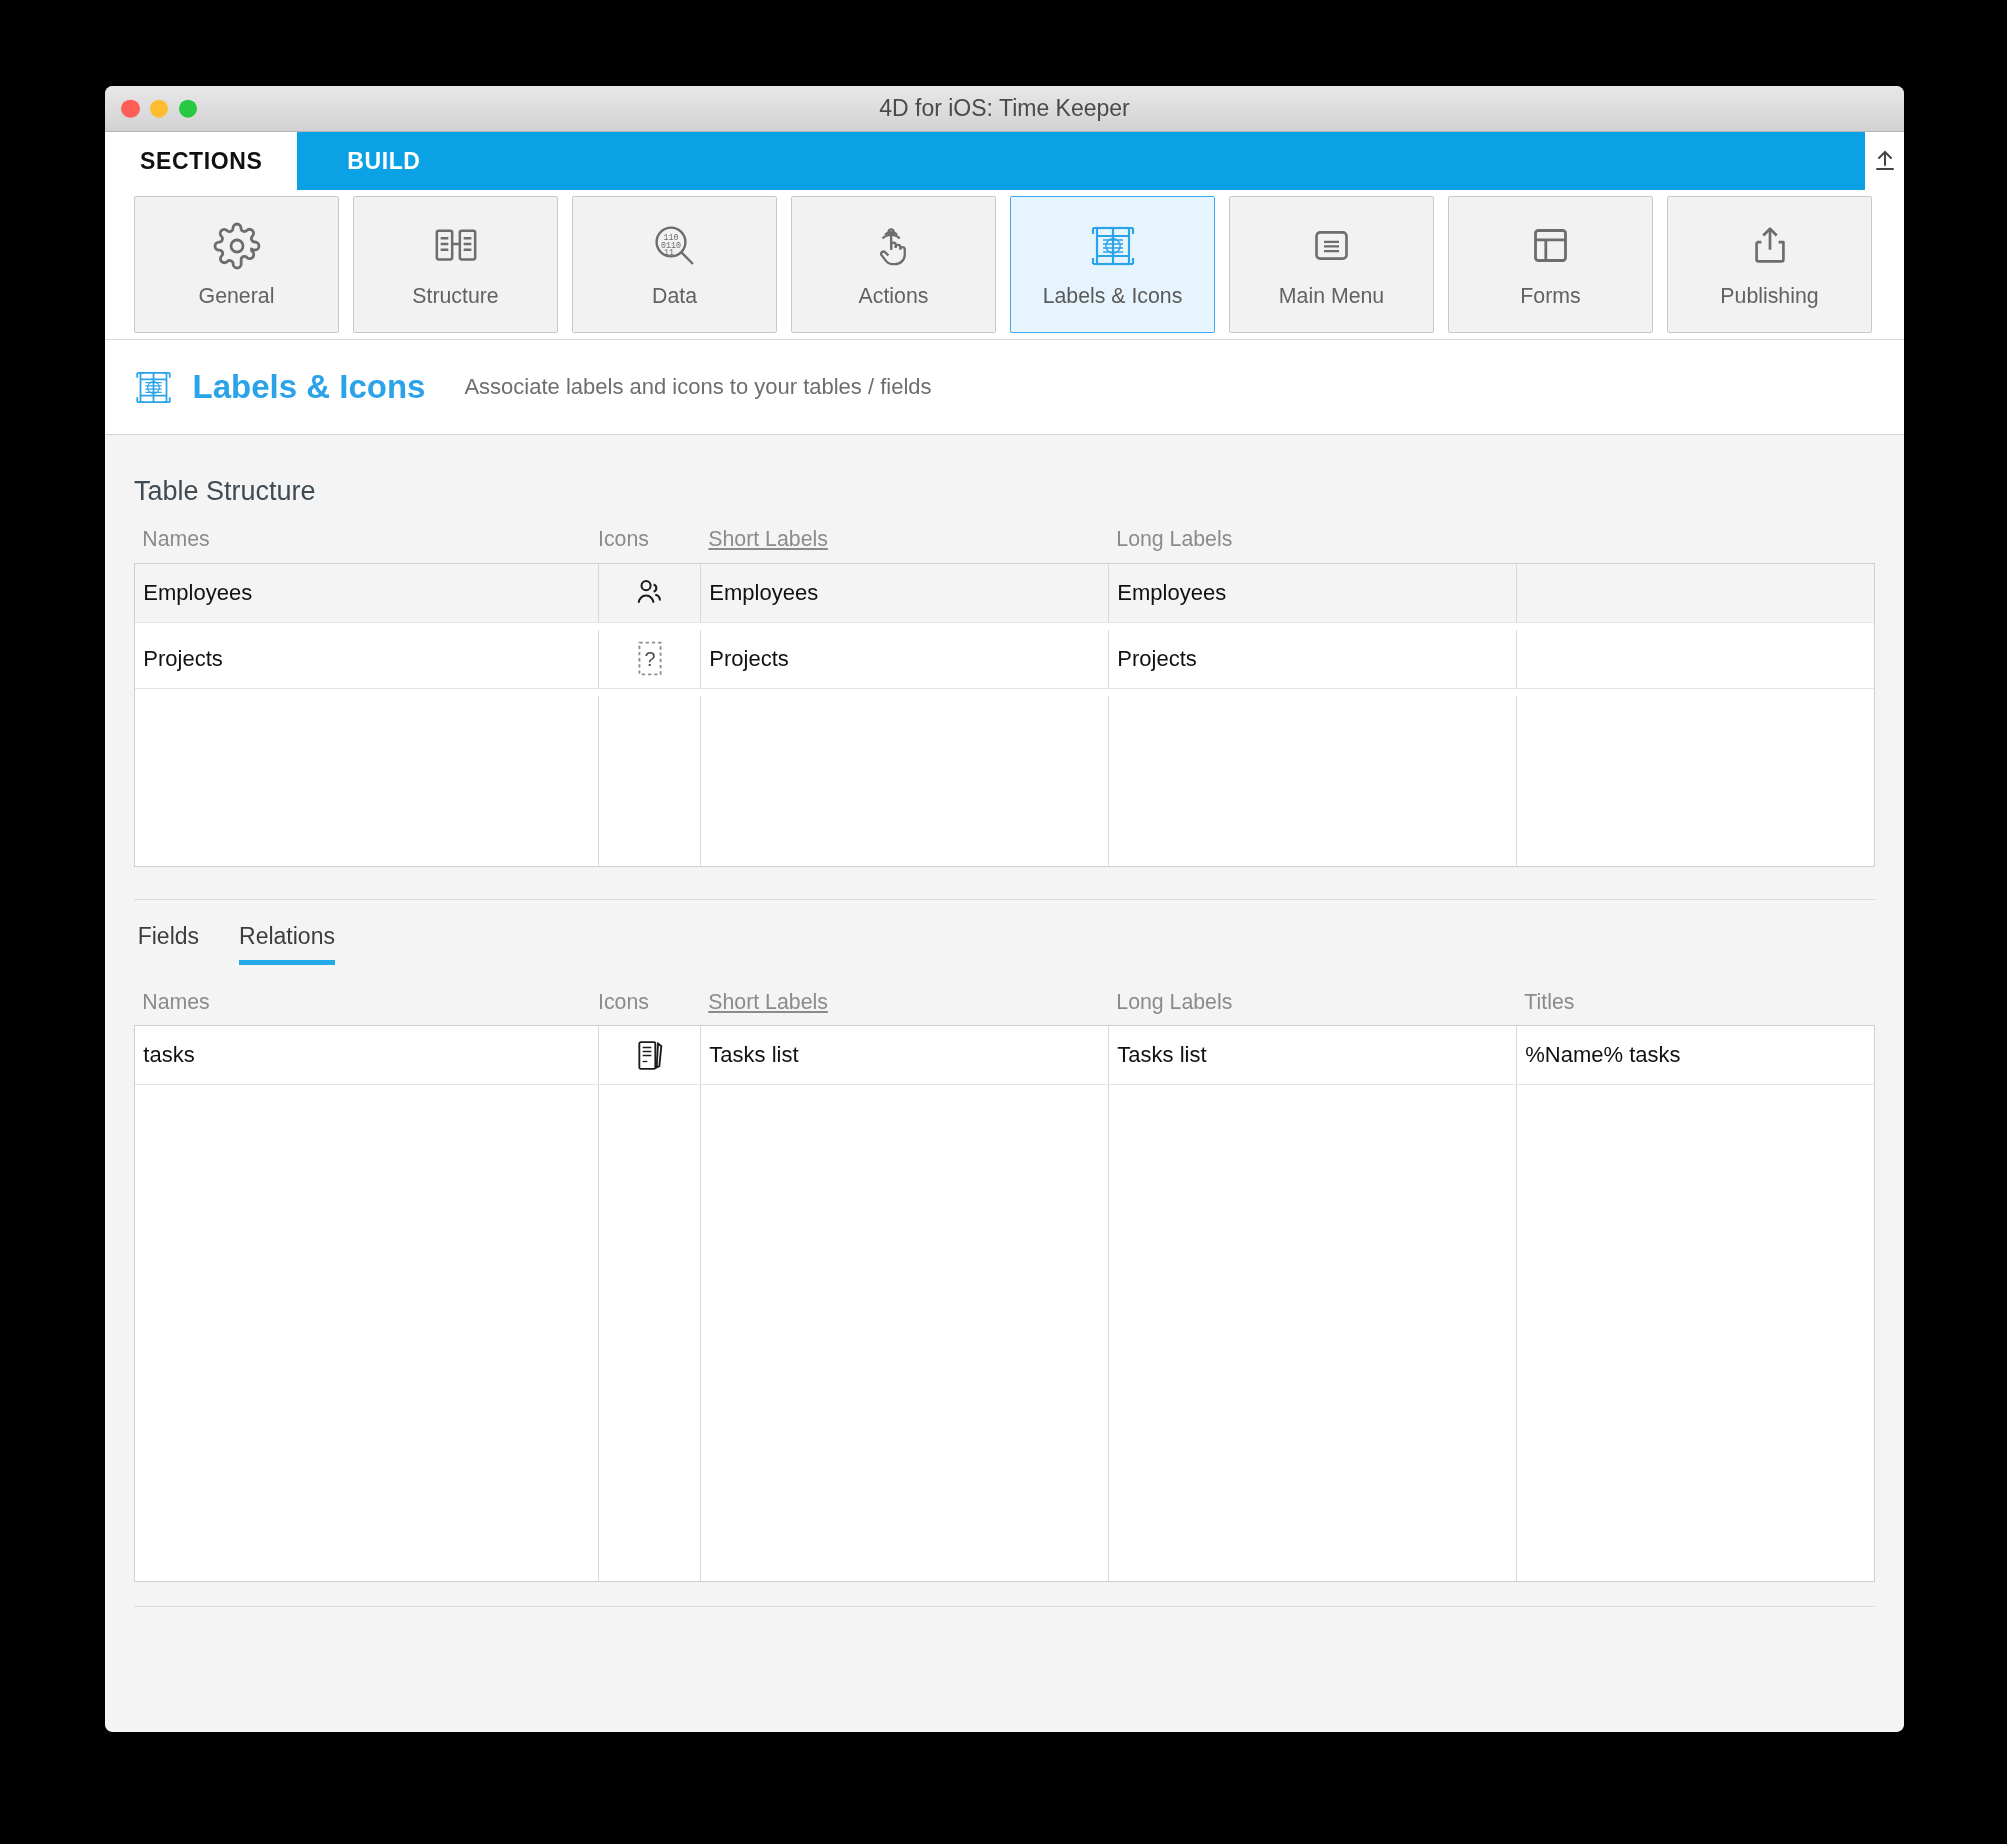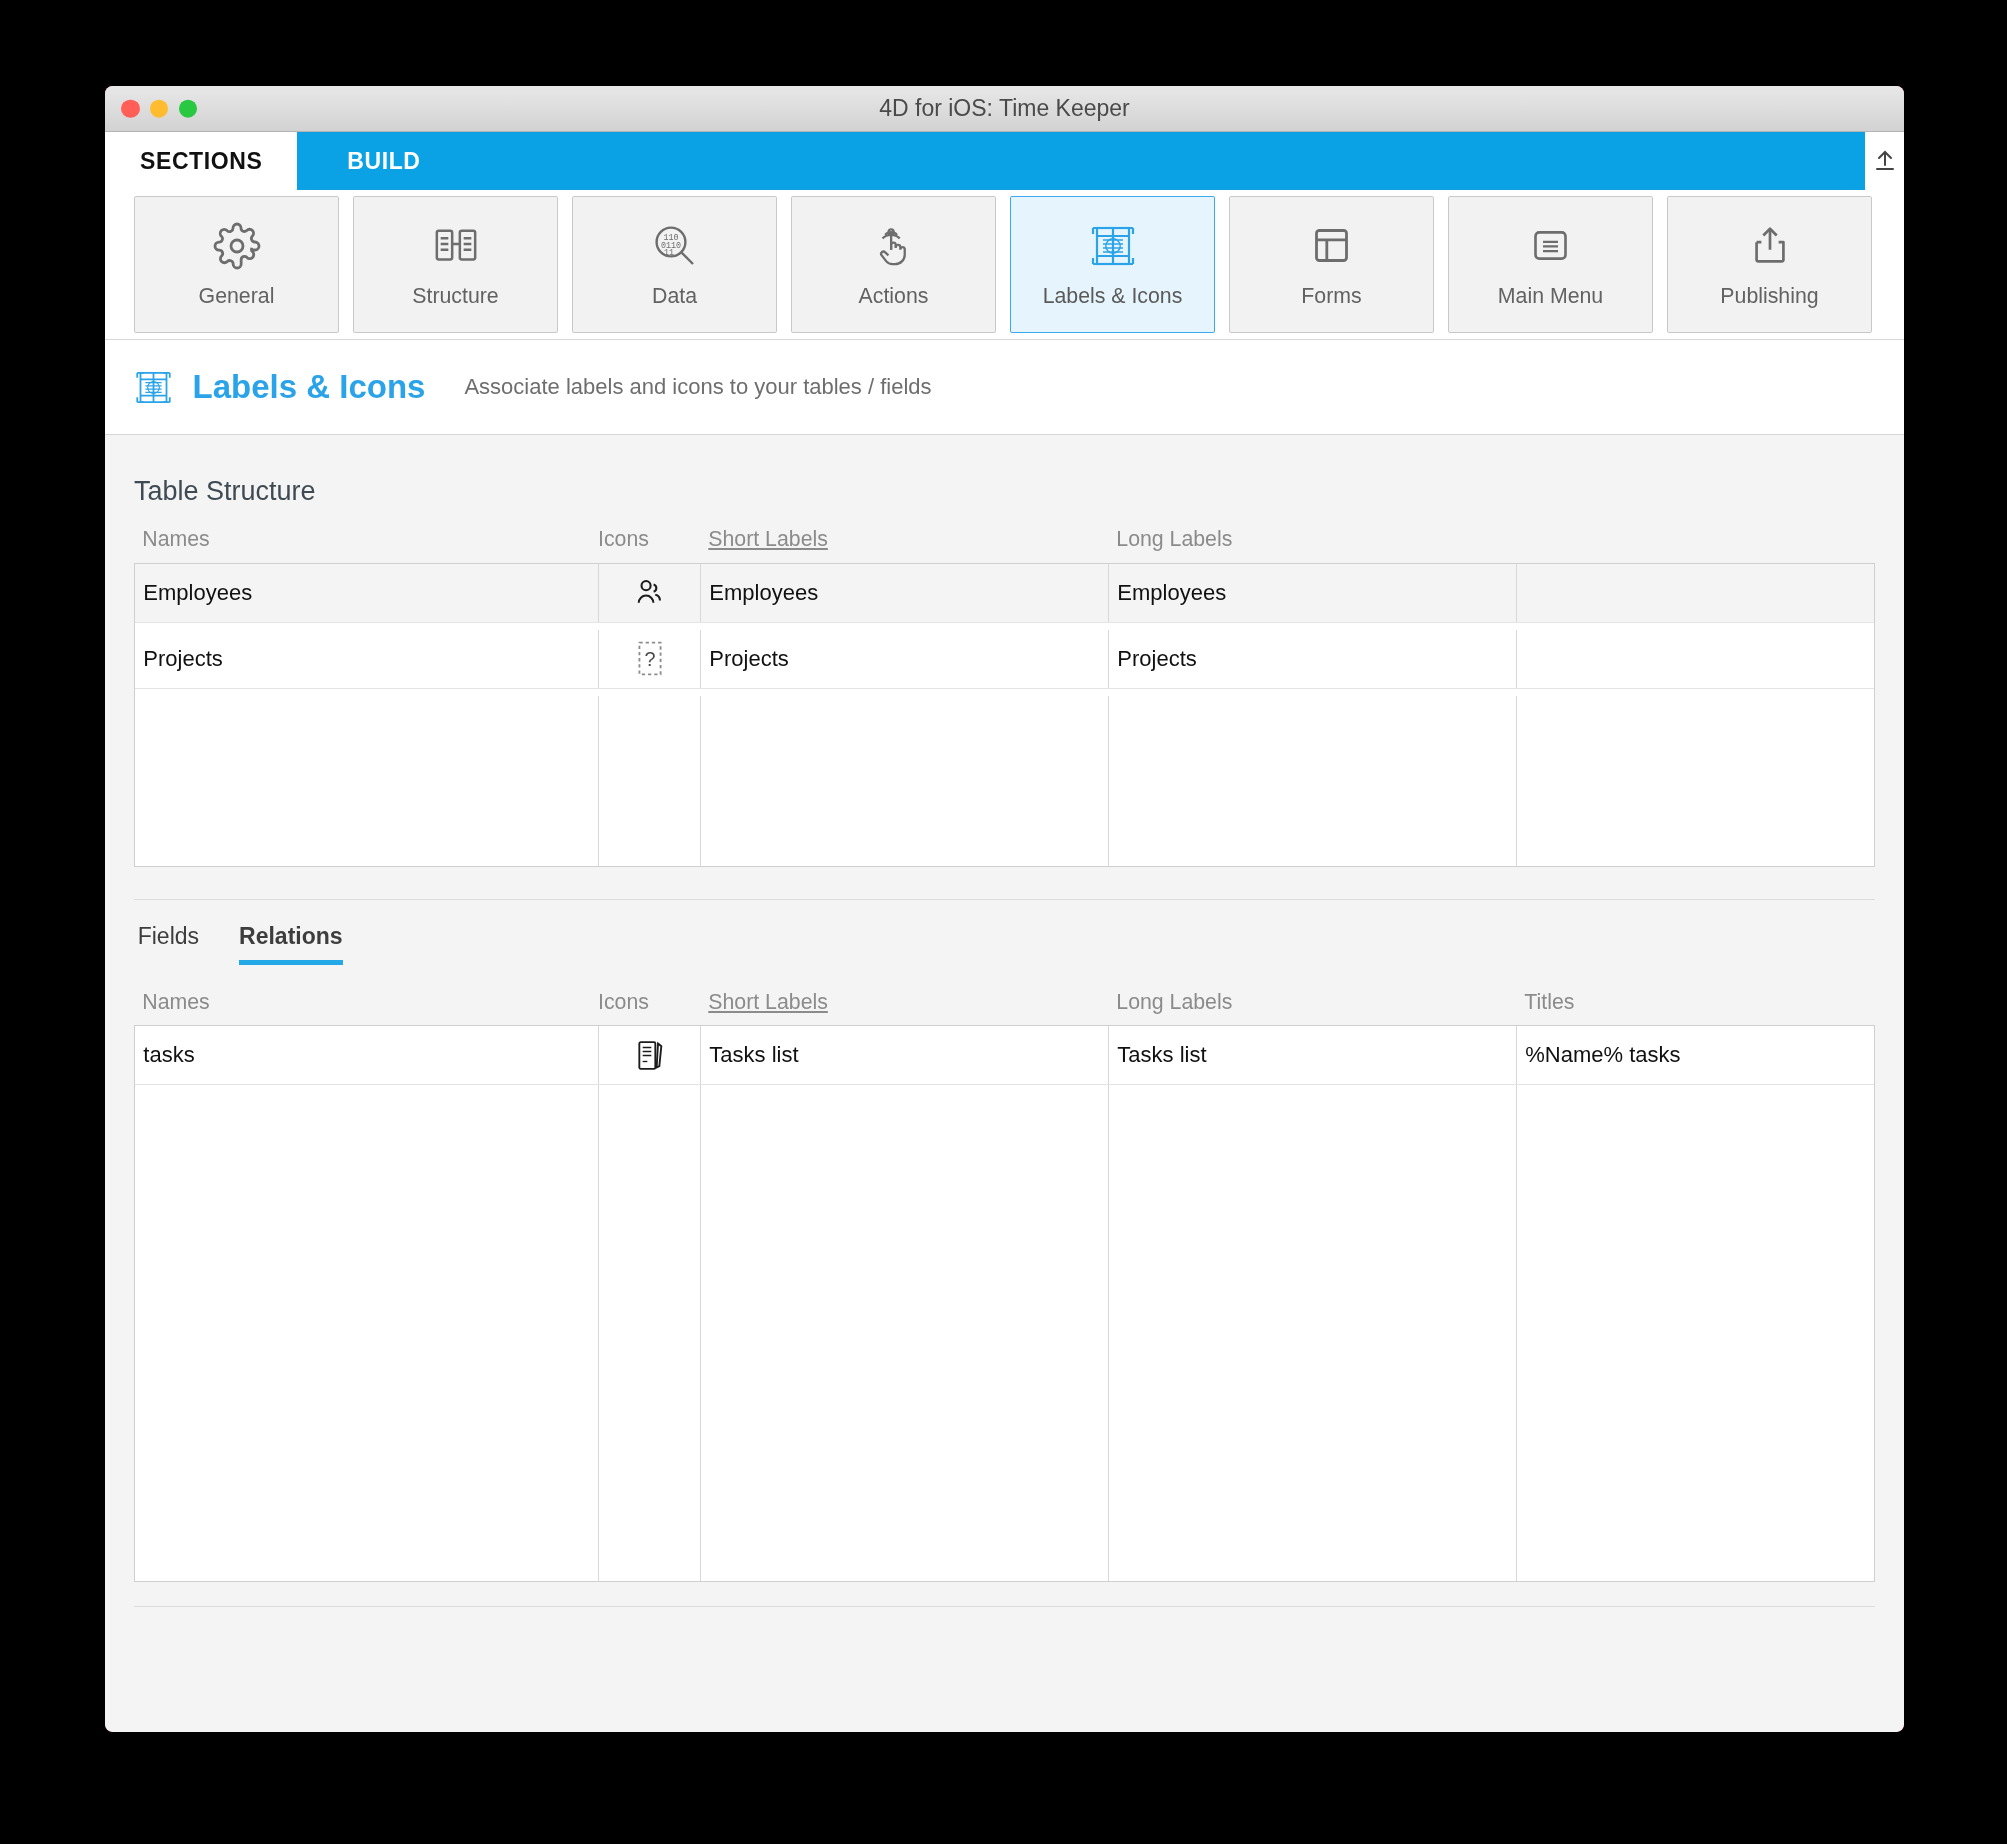--- a/index.html
+++ b/index.html
@@ -217,21 +217,21 @@
     gap: 40px;
     padding: 24px 0 0 3.7px;
     align-items: flex-end;
   }
   .subtab {
     font-size: 23px;
     color: #3d3d3d;
     padding-bottom: 7.4px;
     position: relative;
   }
-  .subtab.active { font-weight: bold; }
+  .subtab.active { font-weight: normal; }
   .subtab.active::after {
     content: "";
     position: absolute;
     left: 0; right: 0; bottom: -7.4px;
     height: 5.6px;
     background: #23a8e8;
   }
 
   .footline {
     height: 0.9px;
@@ -333,37 +333,37 @@
             <path d="M2 3 L6 3 M2 3 L2 6 M22 3 L18 3 M22 3 L22 6"></path>
             <path d="M2 21 L6 21 M2 21 L2 18 M22 21 L18 21 M22 21 L22 18"></path>
             <circle cx="12" cy="12" r="3.6" stroke-width="0.7"></circle>
           </svg>
         </span>
         <span class="sec-label">Labels &amp; Icons</span>
       </div>
 
       <div class="secbtn">
         <span class="sec-icon">
+          <svg width="45" height="45" viewBox="0 0 24 24" fill="none" stroke="#6d6d6d" stroke-width="1.4">
+            <rect x="4" y="5" width="16" height="14" rx="2"></rect>
+            <path d="M8 10 H16 M8 12.5 H16 M8 15 H16" stroke-width="1.2"></path>
+          </svg>
+        </span>
+        <span class="sec-label">Main Menu</span>
+      </div>
+
+      <div class="secbtn">
+        <span class="sec-icon">
           <svg width="45" height="45" viewBox="0 0 24 24" fill="none" stroke="#6d6d6d" stroke-width="1.5">
             <rect x="4" y="4" width="16" height="16" rx="1.5"></rect>
             <path d="M4 9 H20"></path>
             <path d="M9.5 9 V20"></path>
           </svg>
         </span>
         <span class="sec-label">Forms</span>
-      </div>
-
-      <div class="secbtn">
-        <span class="sec-icon">
-          <svg width="45" height="45" viewBox="0 0 24 24" fill="none" stroke="#6d6d6d" stroke-width="1.4">
-            <rect x="4" y="5" width="16" height="14" rx="2"></rect>
-            <path d="M8 10 H16 M8 12.5 H16 M8 15 H16" stroke-width="1.2"></path>
-          </svg>
-        </span>
-        <span class="sec-label">Main Menu</span>
       </div>
 
       <div class="secbtn">
         <span class="sec-icon">
           <svg width="46" height="46" viewBox="0 0 24 24" fill="none" stroke="#6d6d6d" stroke-width="1.4" stroke-linejoin="round">
             <path d="M12 3 L12 14"></path>
             <path d="M8.5 6.5 L12 3 L15.5 6.5"></path>
             <path d="M5 10 H7.5 M5 10 V19 a1 1 0 0 0 1 1 H18 a1 1 0 0 0 1 -1 V10 H16.5"></path>
           </svg>
         </span>

